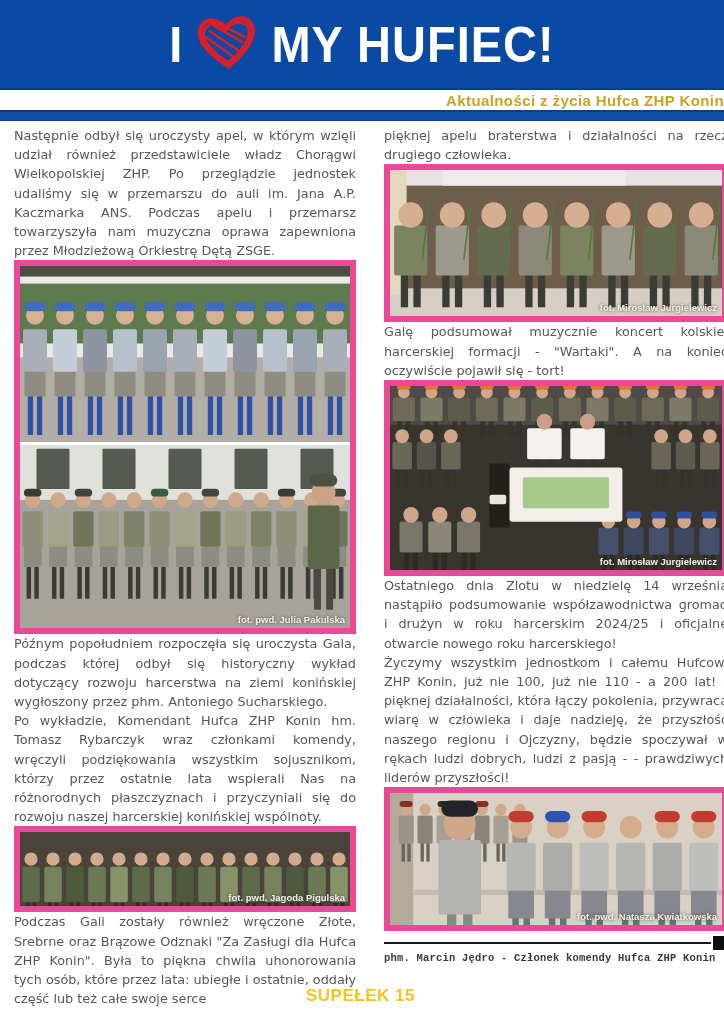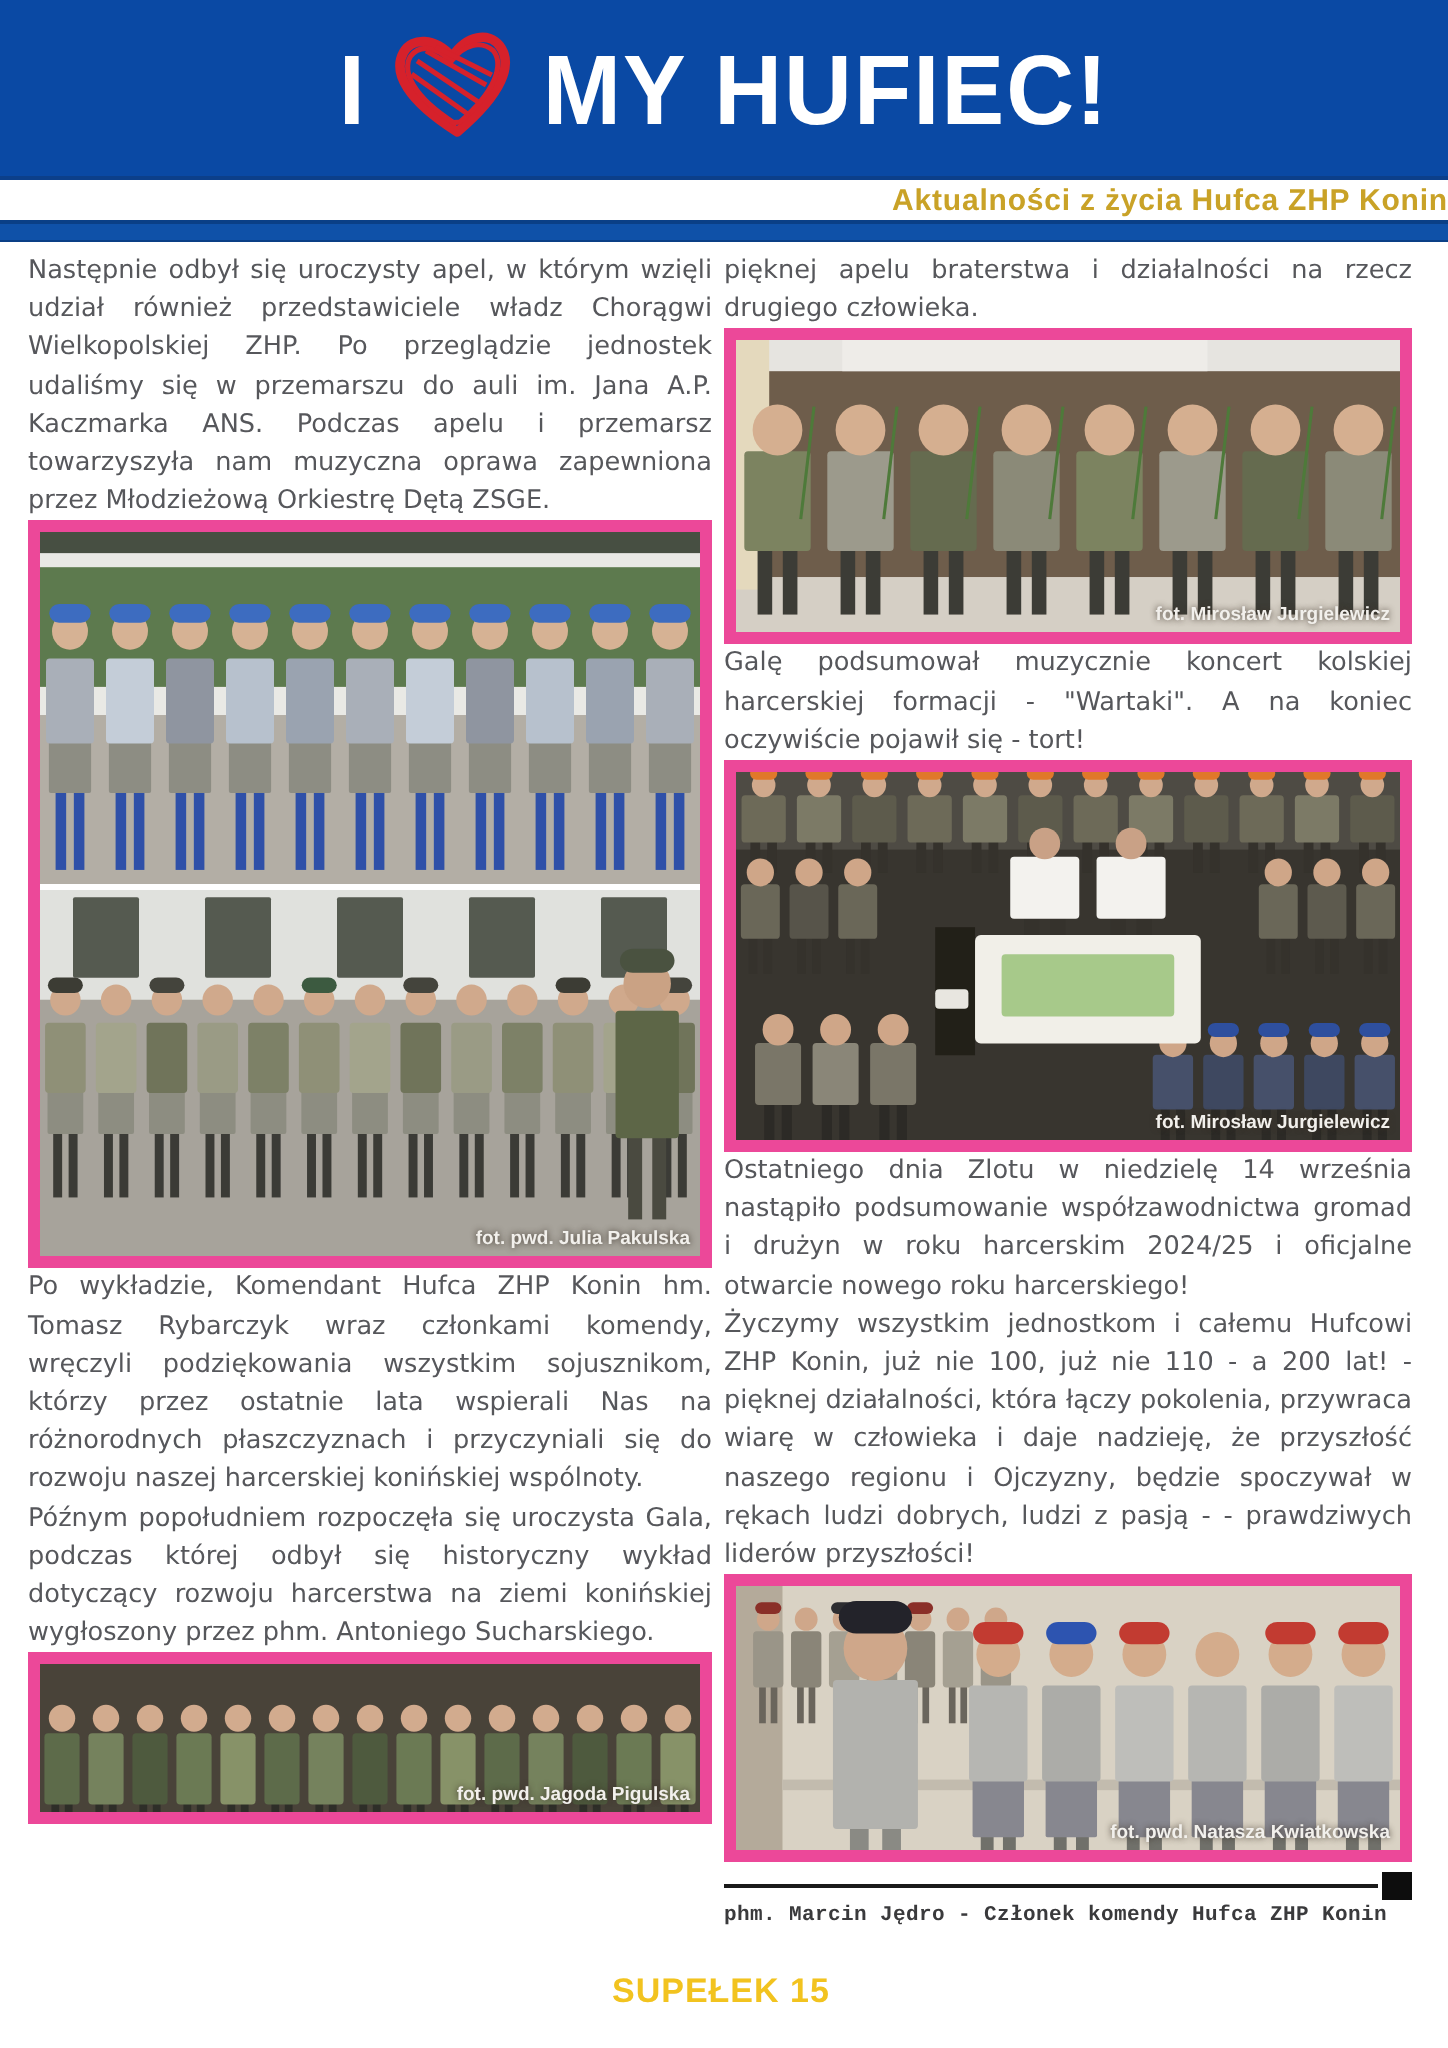--- a/index.html
+++ b/index.html
@@ -21,21 +21,21 @@
   .substrip{
     height:20px;background:#ffffff;border-top:2px solid #0c3f8a;
     display:flex;align-items:center;justify-content:flex-end;
   }
   .substrip span{
     color:#c9a227;font-size:15px;font-weight:700;
     font-family:"Liberation Sans",sans-serif;letter-spacing:.4px;
   }
   .bluebar{height:8px;background:#0f51a8;border-top:2px solid #0a3f86;border-bottom:1px solid #0a3f86;}
   
-  .cols{display:flex;gap:6px;padding:5px 12px 0 14px;}
+  .cols{display:flex;gap:28px;padding:5px 12px 0 14px;}
   .col{width:342px;flex:0 0 342px;}
   p.body{
     margin:0;color:#56575b;font-size:12.8px;line-height:19.2px;
     text-align:justify;text-justify:inter-word;
   }
   .mb6{margin-bottom:6px;} .mt4{margin-top:4px;} .mt7{margin-top:7px;}
   .mt11{margin-top:11px;} .mt14{margin-top:14px;} .mt5{margin-top:5px;}
   figure.photo{
     margin:0;position:relative;width:100%;overflow:hidden;
     border:6px solid #ec4899;box-sizing:border-box;background:#cfcac2;
@@ -249,22 +249,22 @@
               <rect x="304.7904" y="120.6024" width="7.22304" height="46.797599999999996" fill="#4a4a40"></rect>
               <rect x="317.26655999999997" y="120.6024" width="7.22304" height="46.797599999999996" fill="#4a4a40"></rect>
               <rect x="298.224" y="61.4172" width="32.832" height="64.6908" fill="#5d6647" rx="2"></rect>
               <circle cx="314.64" cy="47.6532" r="12.312" fill="#caa284"></circle>
               <rect x="300.4812" y="29.8008" width="28.317599999999995" height="12.312" fill="#4a5240" rx="6.7716"></rect>
             </svg>
           </div>
         <figcaption class="credit">fot. pwd. Julia Pakulska</figcaption>
       </figure>
 
+      <p class="body mt4">Późnym popołudniem rozpoczęła się uroczysta Gala, podczas której odbył się historyczny wykład dotyczący rozwoju harcerstwa na ziemi konińskiej wygłoszony przez phm. Antoniego Sucharskiego.</p>
       <p class="body">Po wykładzie, Komendant Hufca ZHP Konin hm. Tomasz Rybarczyk wraz członkami komendy, wręczyli podziękowania wszystkim sojusznikom, którzy przez ostatnie lata wspierali Nas na różnorodnych płaszczyznach i przyczyniali się do rozwoju naszej harcerskiej konińskiej wspólnoty.</p>
-      <p class="body mt4">Późnym popołudniem rozpoczęła się uroczysta Gala, podczas której odbył się historyczny wykład dotyczący rozwoju harcerstwa na ziemi konińskiej wygłoszony przez phm. Antoniego Sucharskiego.</p>
 
       <figure class="photo mt4" style="height:86px">
         <div class="subphoto" style="height:108px">
             <svg viewBox="0 0 342 110" preserveAspectRatio="none" style="position: absolute; inset: 0px; width: 100%; height: 100%; display: block;">
               <rect x="0" y="0" width="342" height="81.4" fill="#494339"></rect>
               <rect x="0" y="81.4" width="342" height="28.6" fill="#b59e74"></rect>
               <rect x="5.928" y="68.42" width="4.0128" height="26.180000000000003" fill="#2e2e28"></rect>
               <rect x="12.859200000000001" y="68.42" width="4.0128" height="26.180000000000003" fill="#2e2e28"></rect>
               <rect x="2.2799999999999994" y="35.31" width="18.240000000000002" height="36.19" fill="#5d6b4a" rx="2"></rect>
               <circle cx="11.4" cy="27.61" r="6.84" fill="#d2ab8e"></circle>
@@ -322,20 +322,21 @@
               <circle cx="307.8" cy="27.61" r="6.84" fill="#d2ab8e"></circle>
               <rect x="325.12800000000004" y="68.42" width="4.0128" height="26.180000000000003" fill="#2e2e28"></rect>
               <rect x="332.05920000000003" y="68.42" width="4.0128" height="26.180000000000003" fill="#2e2e28"></rect>
               <rect x="321.48" y="35.31" width="18.240000000000002" height="36.19" fill="#879268" rx="2"></rect>
               <circle cx="330.6" cy="27.61" r="6.84" fill="#d2ab8e"></circle>
             </svg>
           </div>
         <figcaption class="credit">fot. pwd. Jagoda Pigulska</figcaption>
       </figure>
 
+      <p class="body mt7">Podczas Gali zostały również wręczone Złote, Srebrne oraz Brązowe Odznaki "Za Zasługi dla Hufca ZHP Konin". Była to piękna chwila uhonorowania tych osób, które przez lata: ubiegłe i ostatnie, oddały część lub też całe swoje serce</p>
     </section>
 
     <section class="col" style="flex-basis:344px;width:344px">
       <p class="body">pięknej apelu braterstwa i działalności na rzecz drugiego człowieka.</p>
 
       <figure class="photo mt14" style="height:158px">
         <div class="subphoto" style="height:156px">
             <svg viewBox="0 0 344 158" preserveAspectRatio="none" style="position: absolute; inset: 0px; width: 100%; height: 100%; display: block;">
               <rect x="0" y="0" width="344" height="25.28" fill="#e6e4e0"></rect>
               <rect x="0" y="15.8" width="344" height="104.28" fill="#6e5d4b"></rect>

